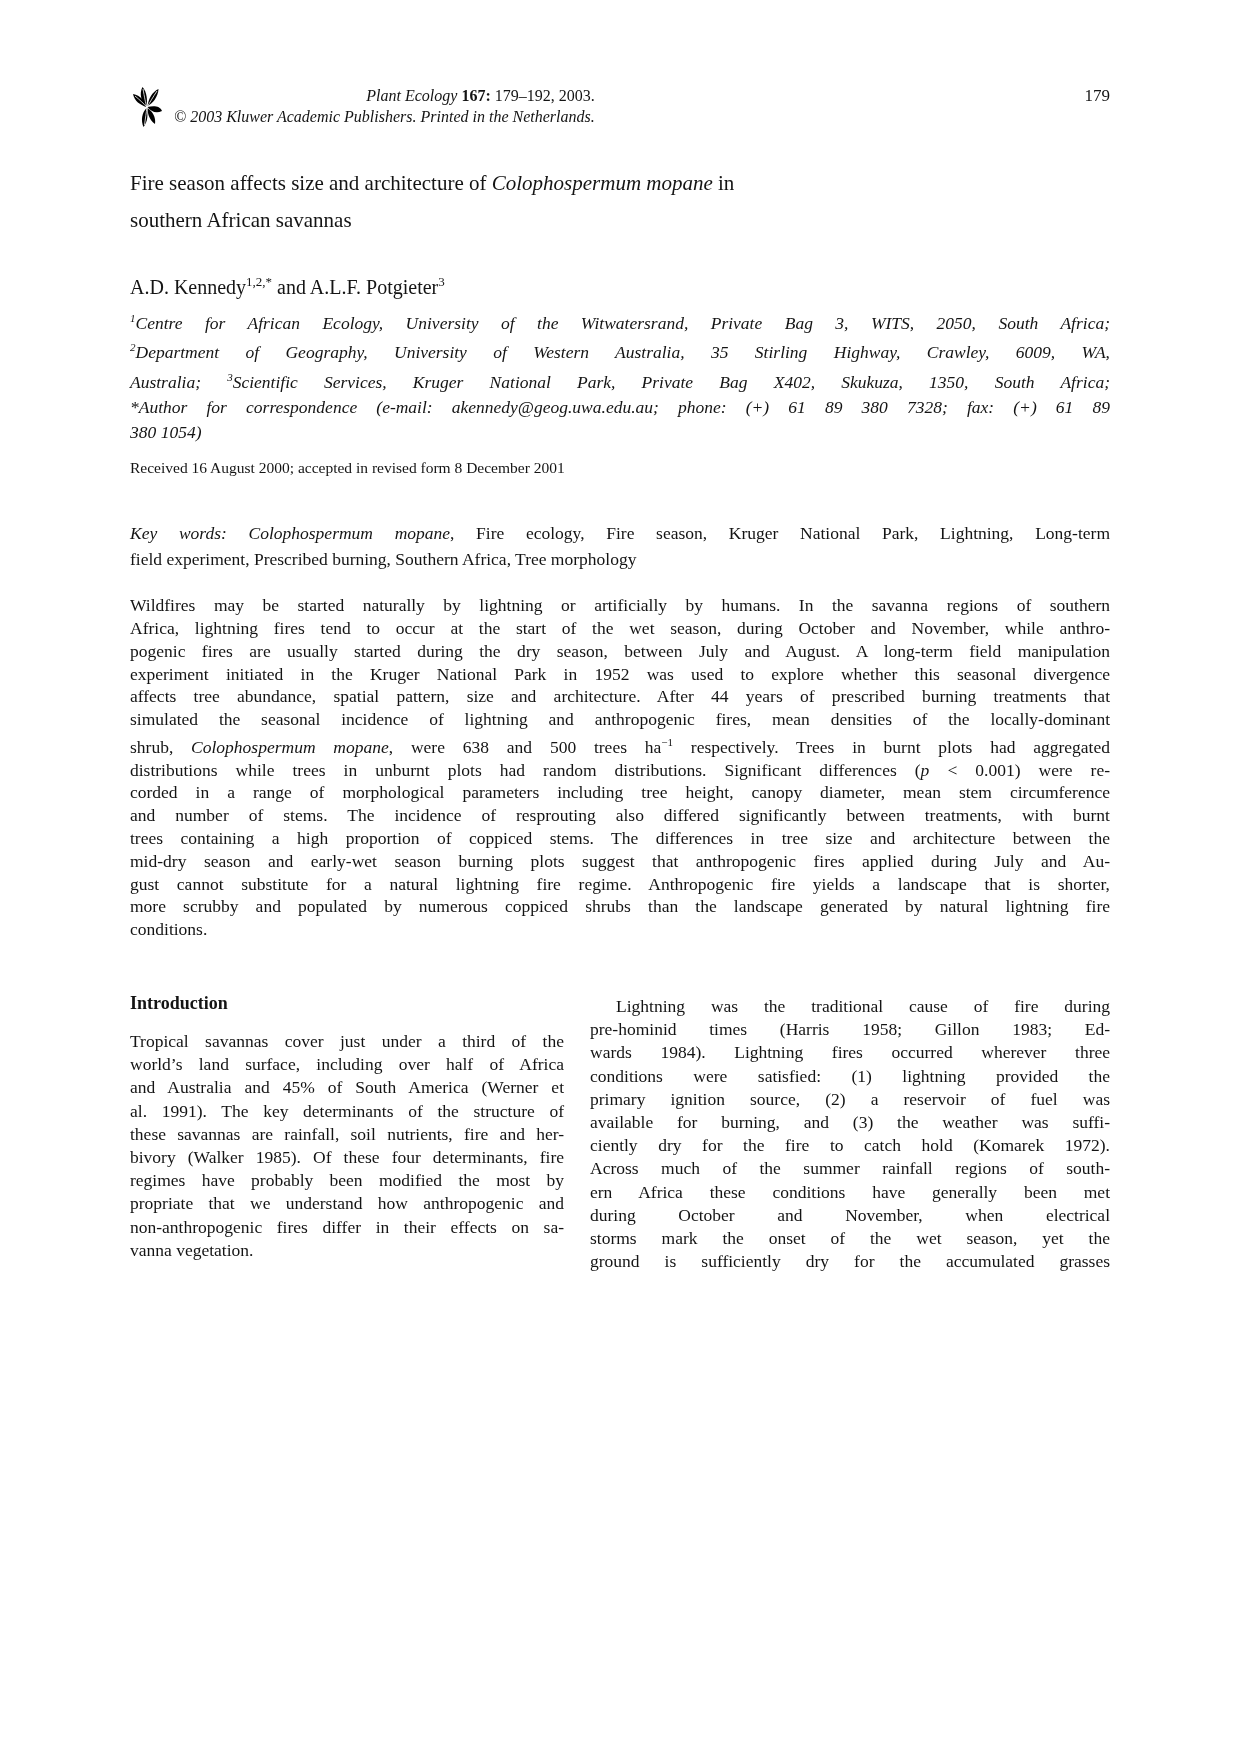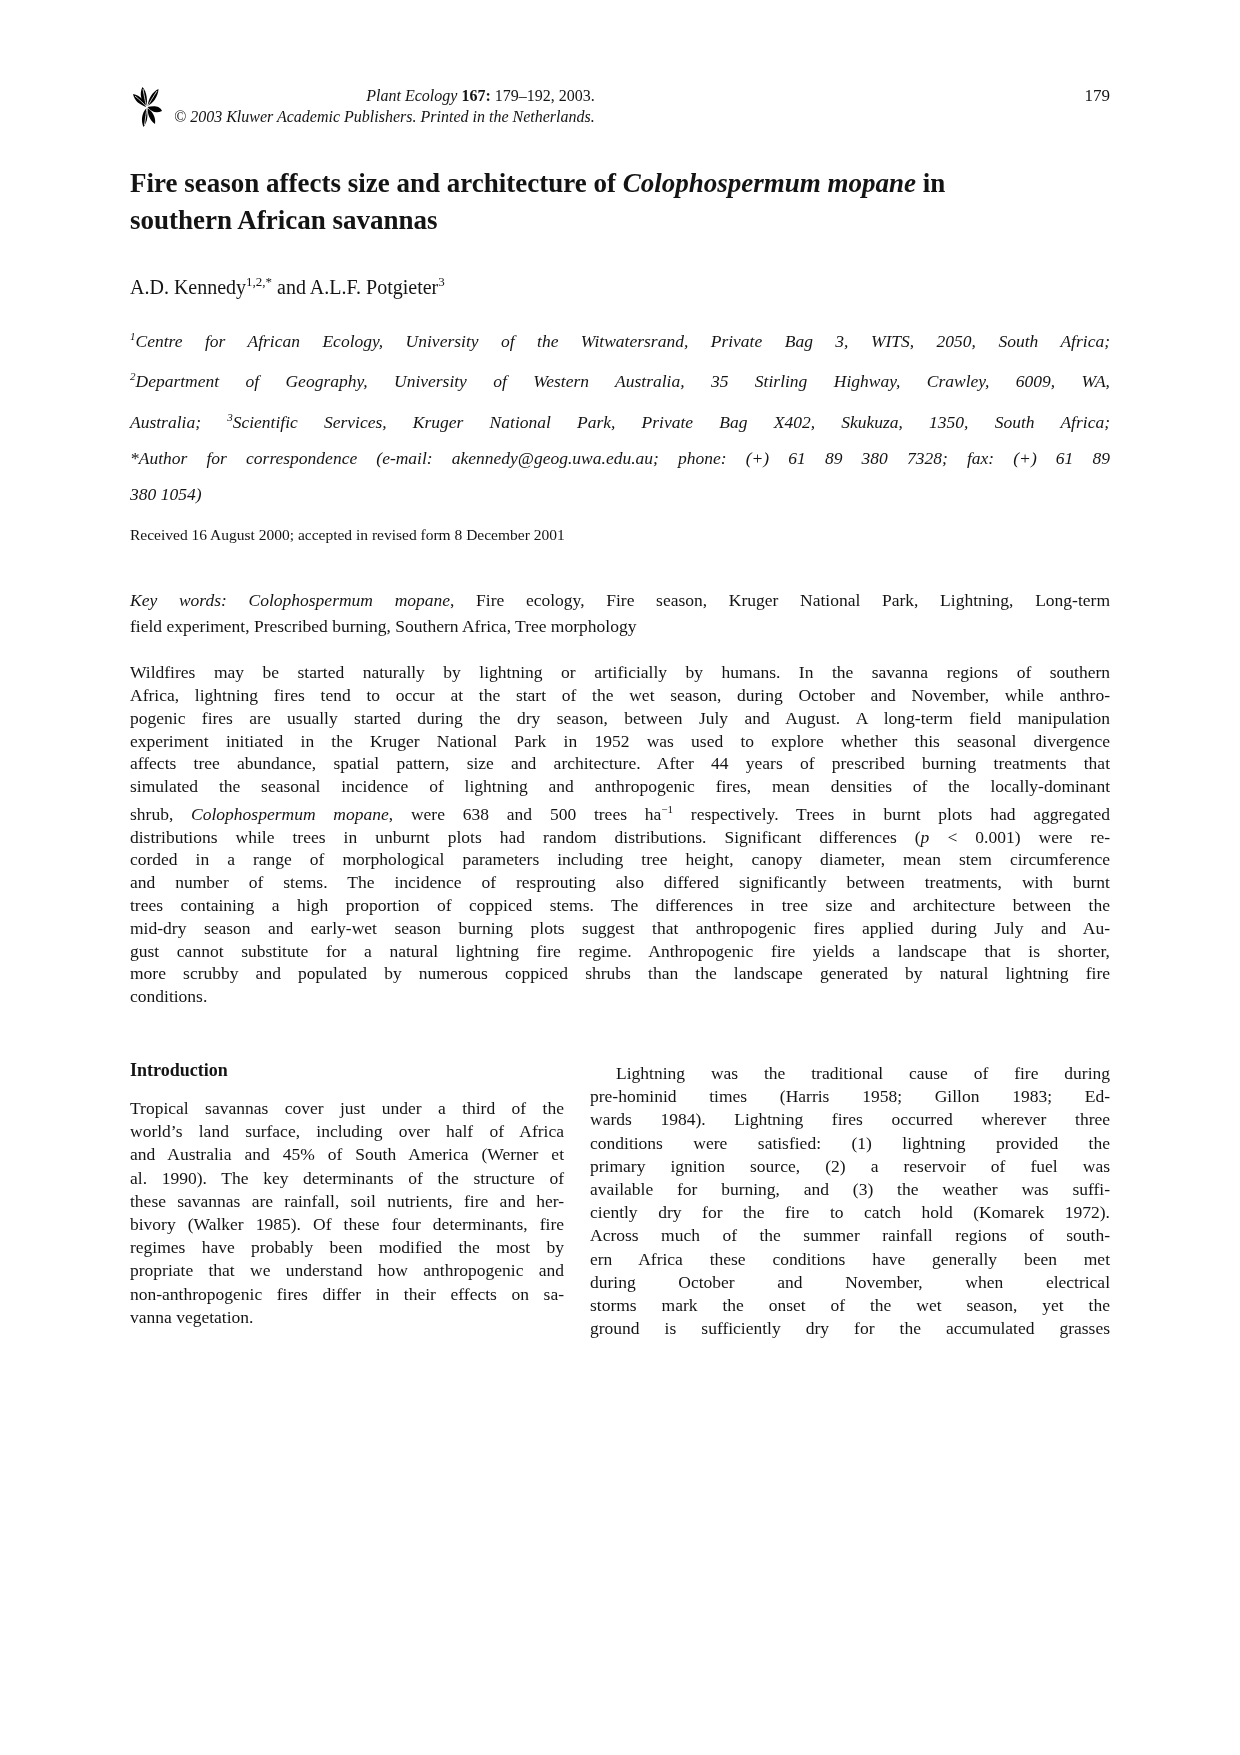--- a/index.html
+++ b/index.html
@@ -13,28 +13,28 @@
   .content { position:absolute; left:130px; top:85px; width:980px; }
 
   
   .header-row { display:flex; align-items:flex-start;text-align:right; }
   .logo-wrap { width:34px; height:44px; margin-right:10px; flex:0 0 auto; }
   .journal-block { font-size:16px; line-height:21px; }
   .spacer { flex:1 1 auto; }
   .page-number { font-size:17px; line-height:21px; }
 
   
-  .title-block { margin-top:36px; font-size:27px; font-weight:bold; line-height:37px; }
+  .title-block { margin-top:36px; font-size:21px; font-weight:normal; line-height:37px; }
 
   
   .authors-line { margin-top:30px; font-size:20px; line-height:26px; }
   .authors-line sup { font-size:13px; }
 
   
-  .affiliations { margin-top:18px; font-size:17.5px; line-height:36px; }
+  .affiliations { margin-top:6px; font-size:17.5px; line-height:25px; }
   .affiliations sup { font-size:11px; }
 
   
   .received-line { margin-top:13px; font-size:15.5px; line-height:20px; }
 
   
   .keywords { margin-top:42px; font-size:17.5px; line-height:26px; }
 
   
   .abstract-heading { margin-top:46px; font-size:18px; font-weight:bold; line-height:24px; }
@@ -129,21 +129,21 @@
       <div class="line"><span>conditions.</span></div>
     </div>
 
   <div class="intro-section">
     <div class="col-left">
       <div class="section-heading">Introduction</div>
       <div class="intro-par richlines last-left">
           <div class="line"><span>Tropical savannas cover just under a third of the</span></div>
           <div class="line"><span>world’s land surface, including over half of Africa</span></div>
           <div class="line"><span>and Australia and 45% of South America (Werner et</span></div>
-          <div class="line"><span>al. 1990). The key determinants of the structure of</span></div>
+          <div class="line"><span>al. 1991). The key determinants of the structure of</span></div>
           <div class="line"><span>these savannas are rainfall, soil nutrients, fire and her-</span></div>
           <div class="line"><span>bivory (Walker 1985). Of these four determinants, fire</span></div>
           <div class="line"><span>regimes have probably been modified the most by</span></div>
           <div class="line"><span>propriate that we understand how anthropogenic and</span></div>
           <div class="line"><span>non-anthropogenic fires differ in their effects on sa-</span></div>
           <div class="line"><span>vanna vegetation.</span></div>
         </div>
     </div>
     <div class="col-gap"></div>
     <div class="col-right">

